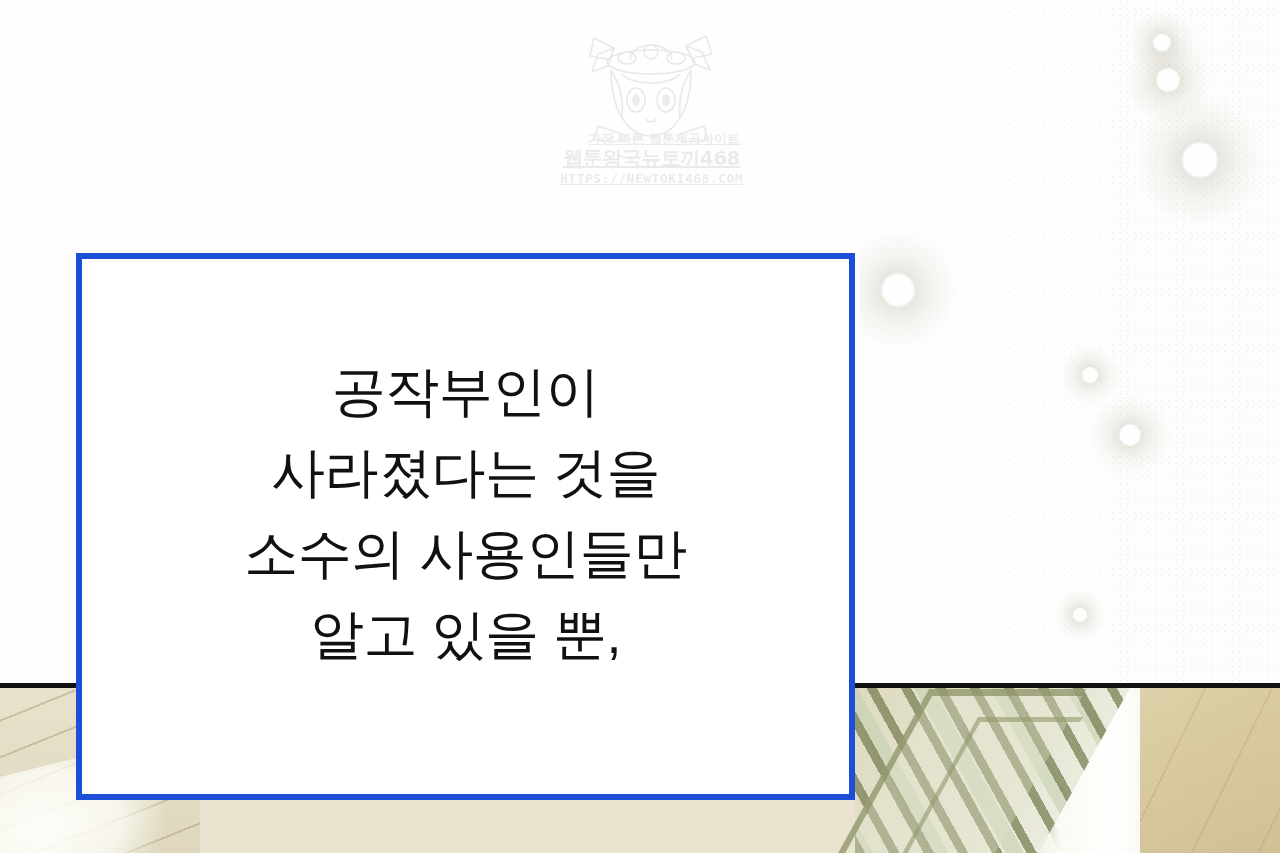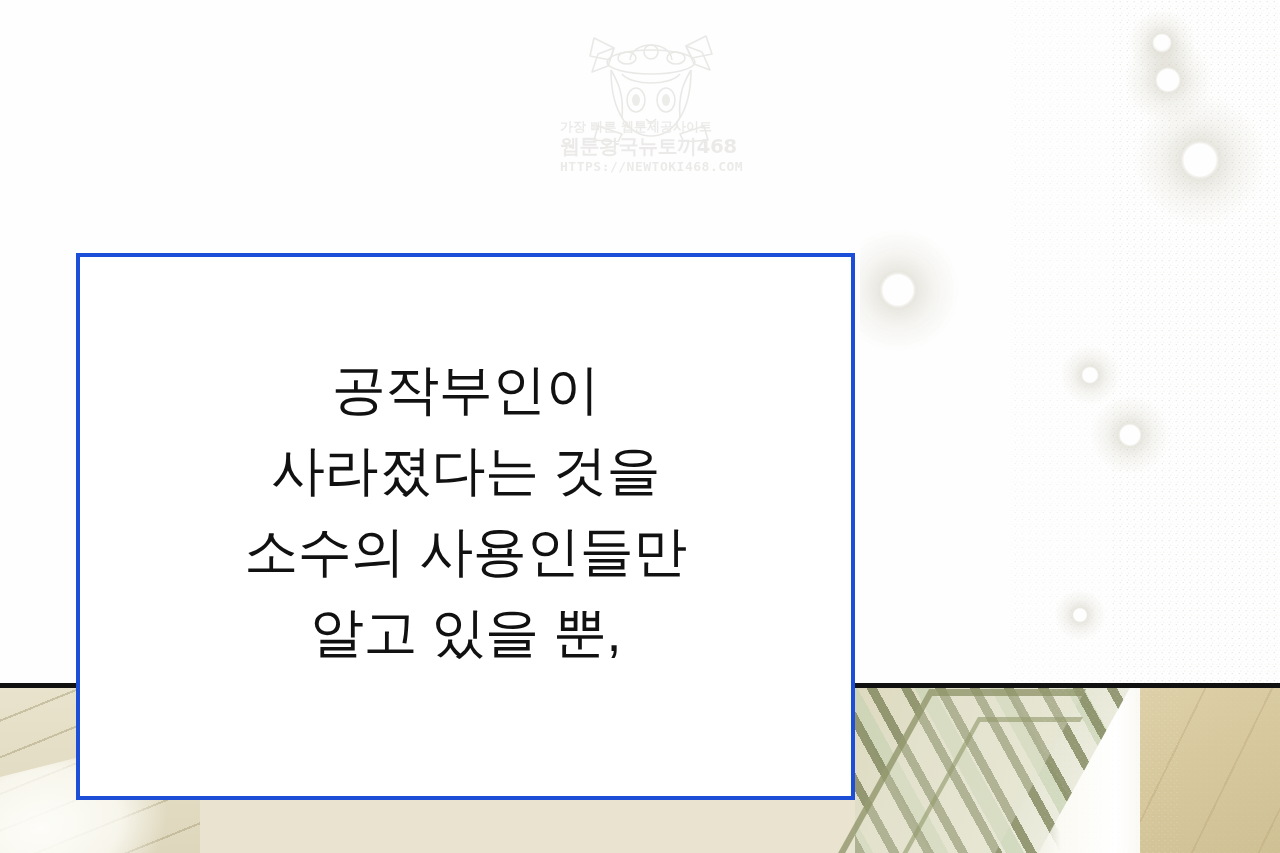--- a/index.html
+++ b/index.html
@@ -146,21 +146,21 @@
     pointer-events: none;
     opacity: 0.5;
   }
 
   
   .narration-panel {
     position: absolute;
     left: 76px; top: 253px;
     width: 779px; height: 547px;
     background: #ffffff;
-    border: 4px solid #1d4ed8;
+    border: 6px solid #1d4ed8;
     box-sizing: border-box;
     z-index: 10;
     display: flex;
     align-items: flex-start;
     justify-content: center;
   }
   .narration-text {
     margin-top: 92px;
     width: 100%;
     text-align: center;
@@ -182,26 +182,27 @@
     pointer-events: none;
     opacity: 0.14;
   }
   .wm-mascot {
     position: absolute;
     left: 18px; top: 0;
     width: 146px; height: 120px;
   }
   .wm-lines {
     position: absolute;
-    left: 0; top: 96px;
+    left: 0; top: 108px;
     width: 180px;
-    text-align: left;
+    text-align: right;
     color: #7e7a68;
     font-family: "DejaVu Sans", sans-serif;
     font-weight: 700;
+    text-decoration: underline;
   }
   .wm-l1 { font-size: 13px; letter-spacing: 0px; line-height: 17px; }
   .wm-l2 { font-size: 20px; letter-spacing: -0.5px; line-height: 23px; }
   .wm-l3 { font-size: 13px; letter-spacing: 0.5px; line-height: 17px;
            font-family: "DejaVu Sans Mono", monospace; }
 </style>
 </head>
 <body>
 
 <div id="webtoon-page">

